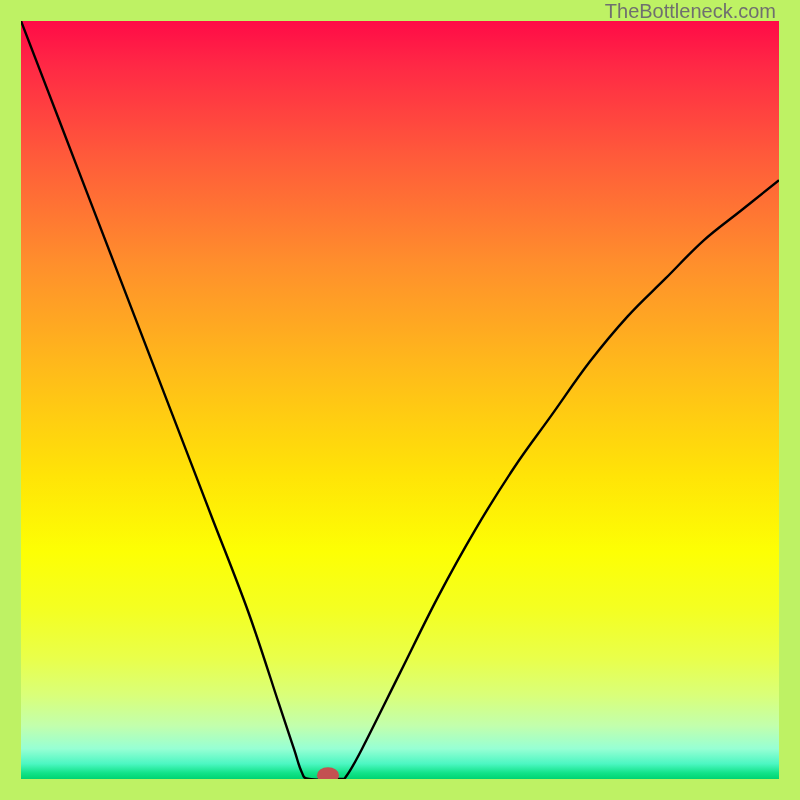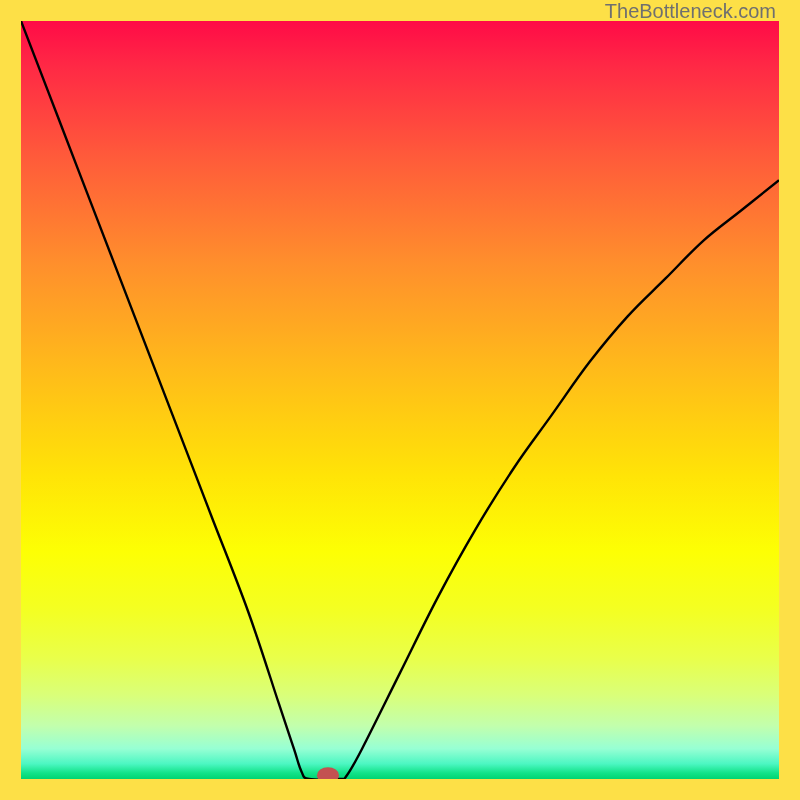--- a/index.html
+++ b/index.html
@@ -6,21 +6,21 @@
     margin: 0;
     padding: 0;
     width: 800px;
     height: 800px;
     overflow: hidden;
     font-family: Arial, Helvetica, sans-serif;
   }
   .frame {
     width: 800px;
     height: 800px;
-    background: #fde047;
+    background: #bef264;
     position: relative;
   }
   .plot-area {
     position: absolute;
     left: 21px;
     top: 21px;
     width: 758px;
     height: 758px;
     overflow: hidden;
   }

